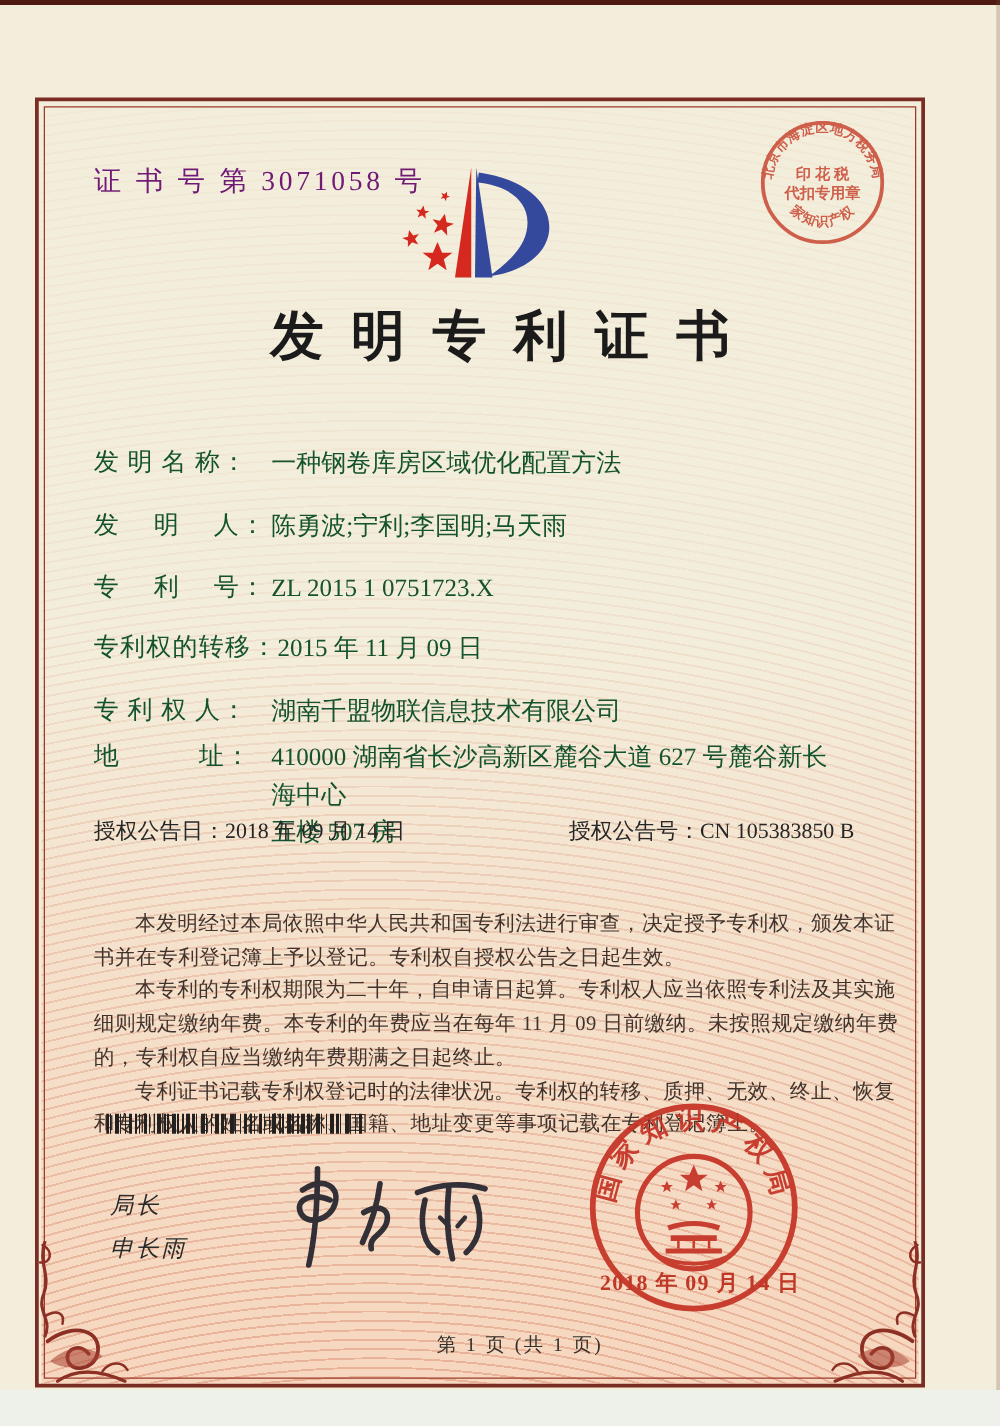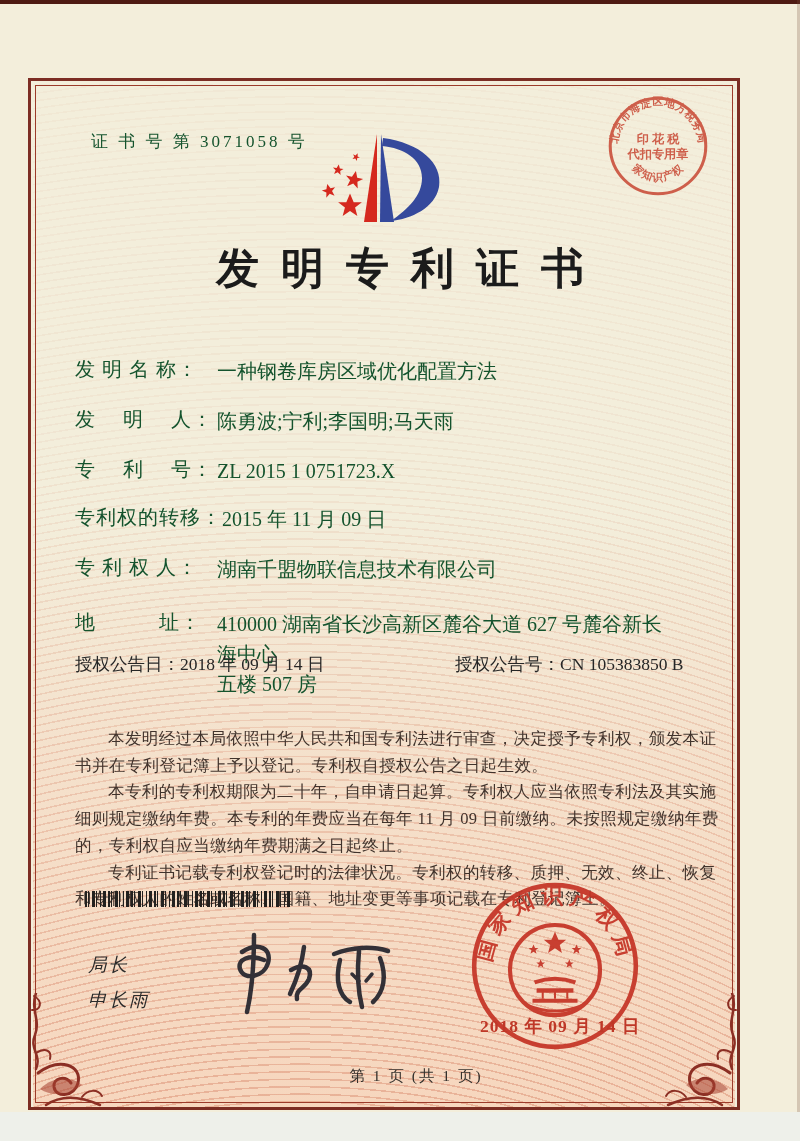--- a/index.html
+++ b/index.html
@@ -34,22 +34,22 @@
   .guilloche {
     position:absolute; left:33px; top:84px; width:702px; height:1023px;
     background:
       repeating-radial-gradient(circle at 38% 178%, rgba(202,92,62,.30) 0 1.5px, rgba(202,92,62,0) 1.5px 7.5px);
     -webkit-mask-image:linear-gradient(180deg, rgba(0,0,0,.12) 0%, rgba(0,0,0,.18) 34%, rgba(0,0,0,.6) 64%, #000 100%);
             mask-image:linear-gradient(180deg, rgba(0,0,0,.12) 0%, rgba(0,0,0,.18) 34%, rgba(0,0,0,.6) 64%, #000 100%);
     pointer-events:none;
   }
 
   .cert-no {
-    position:absolute; left:91px; top:130px;
-    font-size:17px; color:#14532d; letter-spacing:3px;
+    position:absolute; left:75px; top:130px;
+    font-size:22px; color:#701a75; letter-spacing:3px;
   }
   .logo { position:absolute; left:298px; top:108px; width:160px; height:130px; }
   .tax-stamp { position:absolute; left:596px; top:84px; width:124px; height:124px; opacity:.88; }
 
   .title {
     position:absolute; left:0; top:240px; width:100%;
     text-align:center; font-size:43px; font-weight:bold; color:#1b1b1b;
     letter-spacing:22px; text-indent:22px;
   }
 
@@ -151,21 +151,21 @@
     <span class="field-value">ZL 2015 1 0751723.X</span>
   </div>
   <div class="field-row" style="top:504px">
     <span class="field-label">专利权的转移：</span>
     <span class="field-value">2015 年 11 月 09 日</span>
   </div>
   <div class="field-row" style="top:554px">
     <span class="field-label">专 利 权 人：</span>
     <span class="field-value">湖南千盟物联信息技术有限公司</span>
   </div>
-  <div class="field-row" style="top:609px">
+  <div class="field-row" style="top:591px">
     <span class="field-label">地　　　址：</span>
     <span class="field-value">410000 湖南省长沙高新区麓谷大道 627 号麓谷新长海中心
 五楼 507 房</span>
   </div>
 
   <div class="grant-row">
     <span class="grant-left">
       <span>授权公告日：</span><span>2018 年 09 月 14 日</span>
     </span>
     <span class="grant-right">

